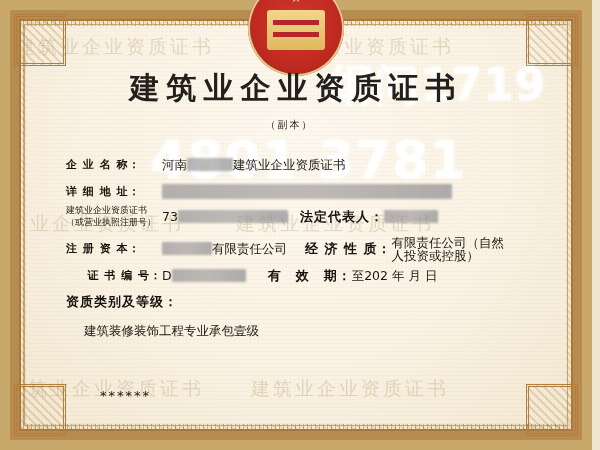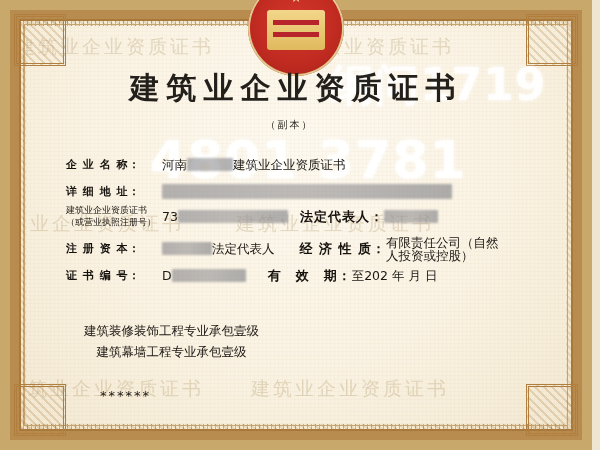--- a/index.html
+++ b/index.html
@@ -221,21 +221,21 @@
     display: inline-block;
     font-size: 11px;
     font-weight: bold;
     color: #16120e;
     letter-spacing: 1px;
     vertical-align: middle;
   }
   .lbl.w-name   { width: 96px; }
   .lbl.w-addr   { width: 96px; }
   .lbl.w-cap    { width: 96px; }
-  .lbl.w-cert   { width: 96px; }
+  .lbl.w-cert   { width: 96px; text-align: right; }
   .val {
     display: inline-block;
     vertical-align: middle;
     font-size: 12.5px;
     color: #1b1713;
   }
   .lbl2 {
     display: inline-block;
     font-size: 13px;
     font-weight: bold;
@@ -347,30 +347,30 @@
     </div>
 
     <div class="row code-row">
       <span class="code-label-wrap">
         <span>建筑业企业资质证书</span><br>
         <span>（或营业执照注册号）</span>
       </span><span class="val">73</span><span class="blur" style="width:110px"></span><span class="lbl2" style="margin-left:12px">法定代表人：</span><span class="blur" style="width:54px"></span>
     </div>
 
     <div class="row">
-      <span class="lbl w-cap">注 册 资 本：</span><span class="blur" style="width:50px"></span><span class="val">法定代表人</span><span class="lbl2" style="margin-left:25px">经 济 性 质：</span><span class="val" style="white-space:normal;max-width:120px;line-height:13px">有限责任公司（自然人投资或控股）</span>
+      <span class="lbl w-cap">注 册 资 本：</span><span class="blur" style="width:50px"></span><span class="val">有限责任公司</span><span class="lbl2" style="margin-left:18px">经 济 性 质：</span><span class="val" style="white-space:normal;max-width:120px;line-height:13px">有限责任公司（自然人投资或控股）</span>
     </div>
 
     <div class="row">
       <span class="lbl w-cert">证 书 编 号：</span><span class="val">D</span><span class="blur" style="width:74px"></span><span class="lbl2" style="margin-left:22px">有　效　期：</span><span class="val">至202    年    月    日</span>
     </div>
 
   </div>
 
+  <div class="qual-head">资质类别及等级：</div>
 
   <div class="qual-list">
     <div>建筑装修装饰工程专业承包壹级</div>
-    <div>建筑幕墙工程专业承包壹级</div>
   </div>
 
   <div class="stars">******</div>
 
 </div>
 
 </body></html>

